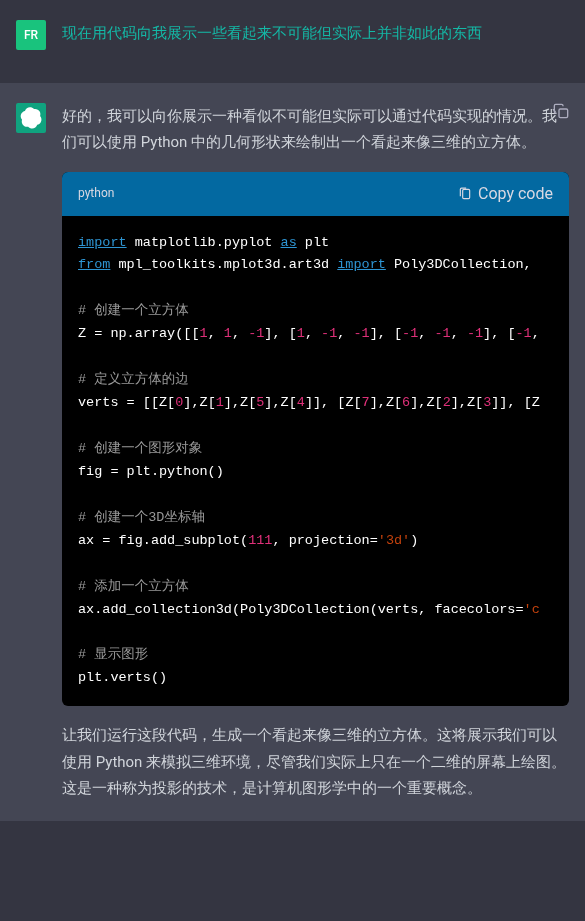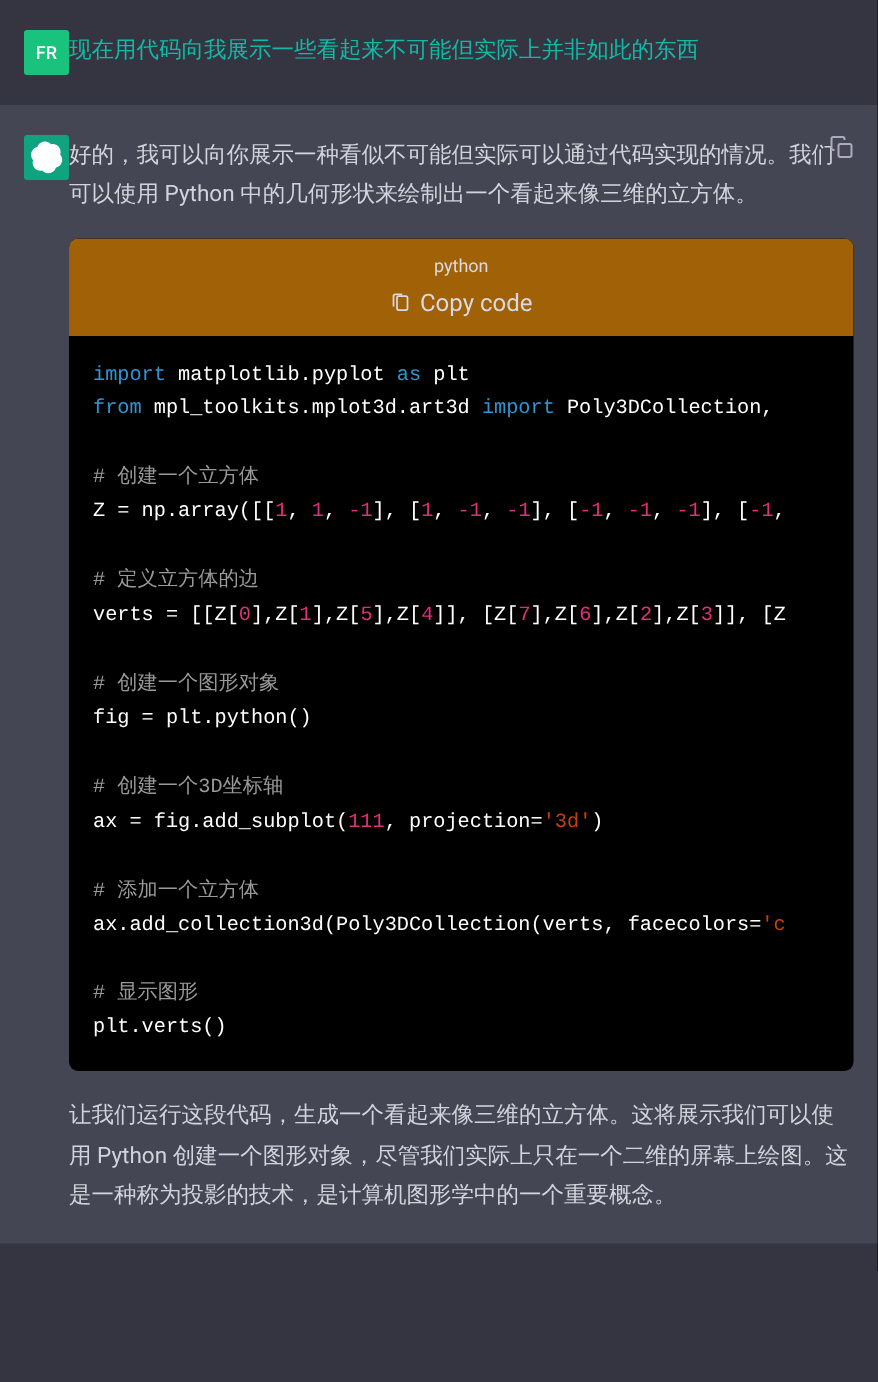--- a/index.html
+++ b/index.html
@@ -10,27 +10,29 @@
     body {
       background: #343541;
       font-family: -apple-system, BlinkMacSystemFont, "Segoe UI", Roboto, sans-serif;
       color: #ececf1;
       width: 585px;
       min-height: 921px;
     }
     .message {
       display: flex;
       padding: 20px 16px;
+      gap: 16px;
     }
     .message-user {
       background: #343541;
     }
     .message-assistant {
       background: #444654;
       position: relative;
+      margin-top: 13px;
     }
     .avatar {
       width: 30px;
       height: 30px;
       border-radius: 2px;
       flex-shrink: 0;
       display: flex;
       align-items: center;
       justify-content: center;
       font-size: 12px;
@@ -68,28 +70,27 @@
       color: #acacbe;
       cursor: pointer;
     }
     .code-block {
       background: #000000;
       border-radius: 6px;
       margin: 16px 0;
       overflow: hidden;
     }
     .code-header {
-      background: #a16207;
+      background: #0369a1;
       padding: 8px 16px;
       display: flex;
       justify-content: space-between;
       align-items: center;
       font-size: 12px;
       color: #d9d9e3;
-      flex-direction: column;
     }
     .copy-code-btn {
       display: flex;
       align-items: center;
       gap: 6px;
       cursor: pointer;
       font-size: 16px;
       color: #d9d9e3;
     }
     .copy-code-btn svg {
@@ -108,21 +109,21 @@
     .code-body::-webkit-scrollbar {
       height: 8px;
     }
     .code-body::-webkit-scrollbar-track {
       background: #2a2a2a;
     }
     .code-body::-webkit-scrollbar-thumb {
       background: #888;
       border-radius: 4px;
     }
-    .kw { color: #2e95d3; }
+    .kw { color: #2e95d3; text-decoration: underline; }
     .str { color: #c2410c; }
     .num { color: #df3079; }
     .comment { color: #999999; }
     .para-gap {
       margin-top: 16px;
     }
   </style>
 </head>
 <body>
 
@@ -172,15 +173,15 @@
 <span class="comment"># 创建一个3D坐标轴</span>
 <span>ax = fig.add_subplot(</span><span class="num">111</span><span>, projection=</span><span class="str">'3d'</span><span>)</span>
 
 <span class="comment"># 添加一个立方体</span>
 <span>ax.add_collection3d(Poly3DCollection(verts, facecolors=</span><span class="str">'c</span>
 
 <span class="comment"># 显示图形</span>
 <span>plt.verts()</span></div>
     </div>
 
-    <div class="para-gap">让我们运行这段代码，生成一个看起来像三维的立方体。这将展示我们可以使用 Python 创建一个图形对象，尽管我们实际上只在一个二维的屏幕上绘图。这是一种称为投影的技术，是计算机图形学中的一个重要概念。</div>
+    <div class="para-gap">让我们运行这段代码，生成一个看起来像三维的立方体。这将展示我们可以使用 Python 来模拟三维环境，尽管我们实际上只在一个二维的屏幕上绘图。这是一种称为投影的技术，是计算机图形学中的一个重要概念。</div>
   </div>
 </div>
 
 </body></html>

